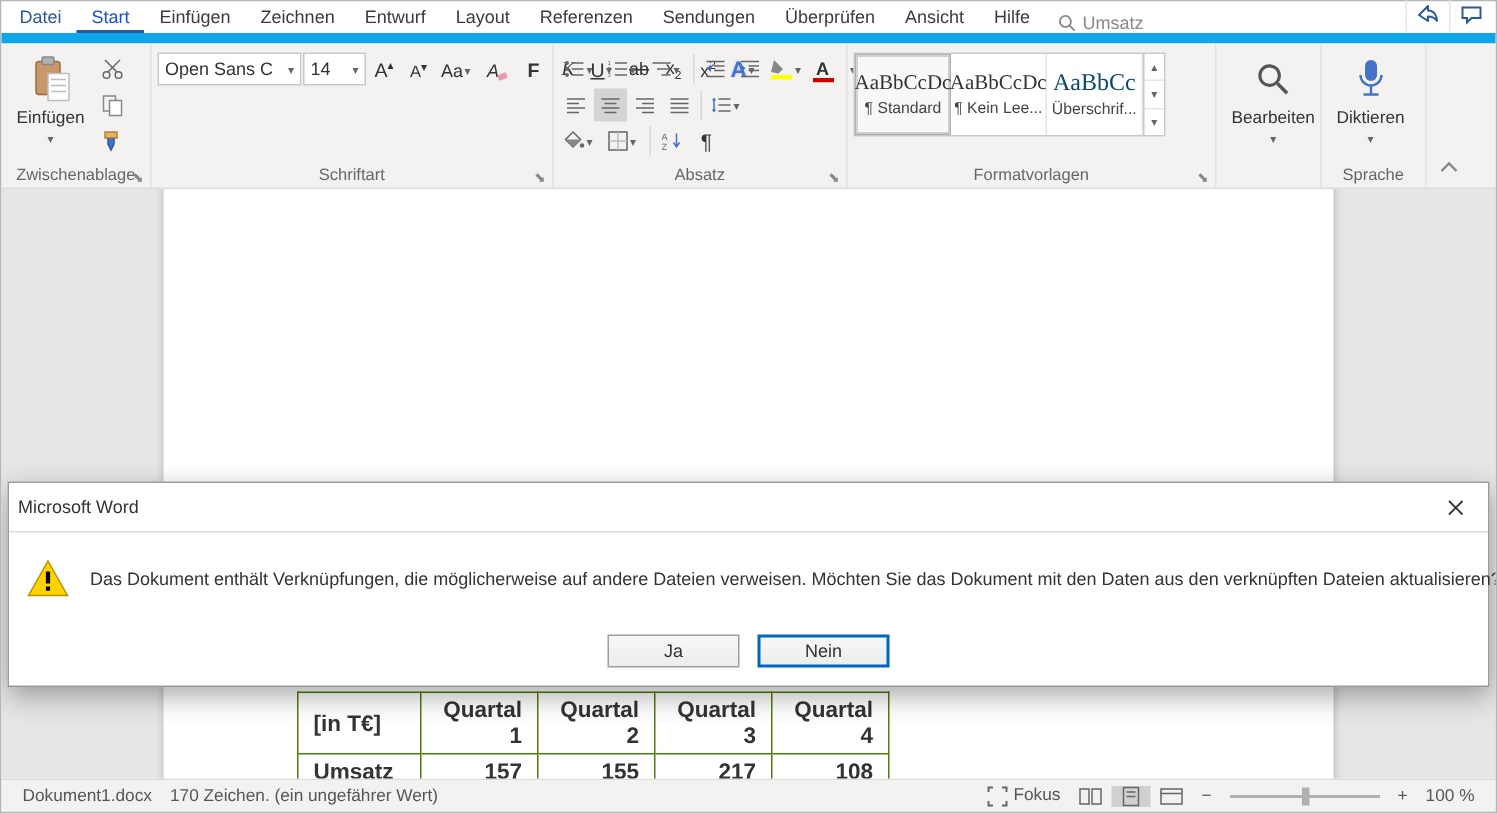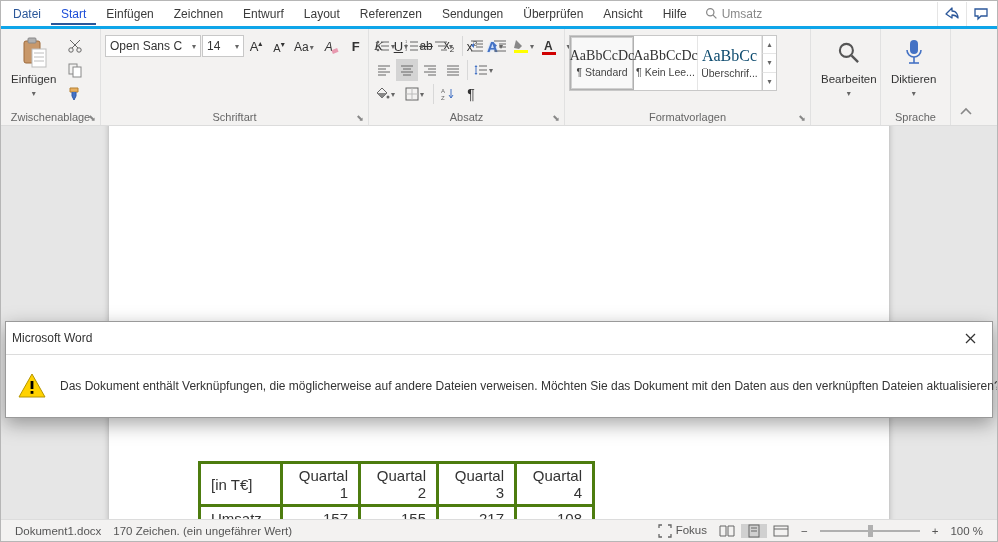--- a/index.html
+++ b/index.html
@@ -1,18 +1,18 @@
 <!DOCTYPE html>
 <html><head>
 <meta charset="utf-8">
 <style>
 html,body{margin:0;padding:0;font-family:"Segoe UI",Arial,sans-serif;font-size:12px;color:#333;background:#fff;overflow:hidden;width:998px;height:542px}
 *{box-sizing:border-box}
 .app{width:998px;height:542px;border:1px solid #b6b6b6;display:flex;flex-direction:column;background:#fff}
-.menubar{display:flex;align-items:center;height:28px;background:#fff;border-bottom:3px solid #0ea5e9;padding:0 2px}
+.menubar{display:flex;align-items:flex-end;height:28px;background:#fff;border-bottom:7px solid #0ea5e9;padding:0 2px}
 .menubar .tab{padding:5px 10px 4px;cursor:default;white-space:nowrap;color:#3b3b3b}
 .menubar .tab.file{color:#2b579a}
 .menubar .tab.active{color:#1d4ed8;border-bottom:2px solid #2b579a;padding-bottom:2px}
 .menubar .spacer{flex:1}
 .menubar .search{display:flex;align-items:center;gap:4px;color:#888;padding:0 8px}
 .menubar .rt{display:flex;align-items:center;gap:4px;padding:0 6px;border-left:1px solid #e5e5e5;height:24px}
 .ribbon{display:flex;background:#f3f2f1;border-bottom:1px solid #dcdcdc;height:97px}
 .group{display:flex;flex-direction:column;border-right:1px solid #e1e1e1;padding:2px 4px 0;position:relative}
 .group:last-child{border-right:none}
 .grouplabel{text-align:center;font-size:11px;color:#666;height:16px;line-height:16px;white-space:nowrap}
@@ -41,21 +41,21 @@
 .dlg .titlebar{display:flex;align-items:center;height:26px;border-bottom:1px solid #dcdcdc;padding:16px 6px}
 .dlg .titlebar .tt{flex:1;font-size:12px}
 .dlg .titlebar .xb{width:32px;height:24px;display:flex;align-items:center;justify-content:center;font-size:13px}
 .dlg .body{display:flex;align-items:center;gap:14px;padding:18px 12px}
 .dlg .warnicon{width:28px;height:26px;flex-shrink:0}
 .dlg .msg{font-size:12px;line-height:16px;white-space:nowrap}
 .dlg .btns{display:flex;justify-content:center;gap:12px;padding:6px 0 12px}
 .dlg .dbtn{width:88px;height:22px;border:1px solid #9e9e9e;background:linear-gradient(#f7f7f7,#ececec);display:flex;align-items:center;justify-content:center;font-size:12px}
 .dlg .dbtn.def{border:1px solid #0067c0;outline:1px solid #0067c0;outline-offset:-2px}
 .tbl{position:absolute;left:197px;top:335px;border:1.5px solid #000;border-collapse:collapse;font-family:"Arial Narrow","Segoe UI Semibold",sans-serif;background:#fff}
-.tbl td,.tbl th{border:3px solid #4d7c0f;padding:3px 10px;font-size:15px;font-weight:400;font-stretch:condensed}
+.tbl td,.tbl th{border:1px solid #4d7c0f;padding:3px 10px;font-size:15px;font-weight:700;font-stretch:condensed}
 .tbl th{text-align:left}
 .tbl .r{text-align:right}
 .statusbar{height:22px;background:#f3f2f1;border-top:1px solid #dcdcdc;display:flex;align-items:center;font-size:11.5px;color:#555;padding:0 8px}
 .statusbar .spacer{flex:1}
 .statusbar .it{display:flex;align-items:flex-start;gap:4px;padding:0 6px}
 .zoomslider{width:100px;height:2px;background:#b0b0b0;position:relative;margin:0 6px}
 .zoomslider .thumb{position:absolute;width:5px;height:12px;background:#b0b0b0;top:-5px;left:48px}
 svg{display:block}
 .vsep{width:1px;height:20px;background:#d8d8d8;margin:0 2px}
 </style>
@@ -441,20 +441,24 @@
           </div>
   </div>
   <div class="body">
    <svg class="warnicon" viewBox="0 0 28 26">
             <path d="M14 1 L27 24 L1 24 Z" fill="#ffd200" stroke="#b59500" stroke-width="1"></path>
             <rect x="12.6" y="8" width="2.8" height="8" fill="#000"></rect>
             <rect x="12.6" y="18" width="2.8" height="2.8" fill="#000"></rect>
           </svg>
    <div class="msg">Das Dokument enthält Verknüpfungen, die möglicherweise auf andere Dateien verweisen. Möchten Sie das Dokument mit den Daten aus den verknüpften Dateien aktualisieren?</div>
   </div>
+  <div class="btns">
+   <div class="dbtn">Ja</div>
+   <div class="dbtn def">Nein</div>
+  </div>
  </div>
 </div>
 
 <div class="statusbar">
  <div class="it">
         <span>Dokument1.docx</span>
       </div>
  <div class="it">
         <span>170 Zeichen. (ein ungefährer Wert)</span>
       </div>

